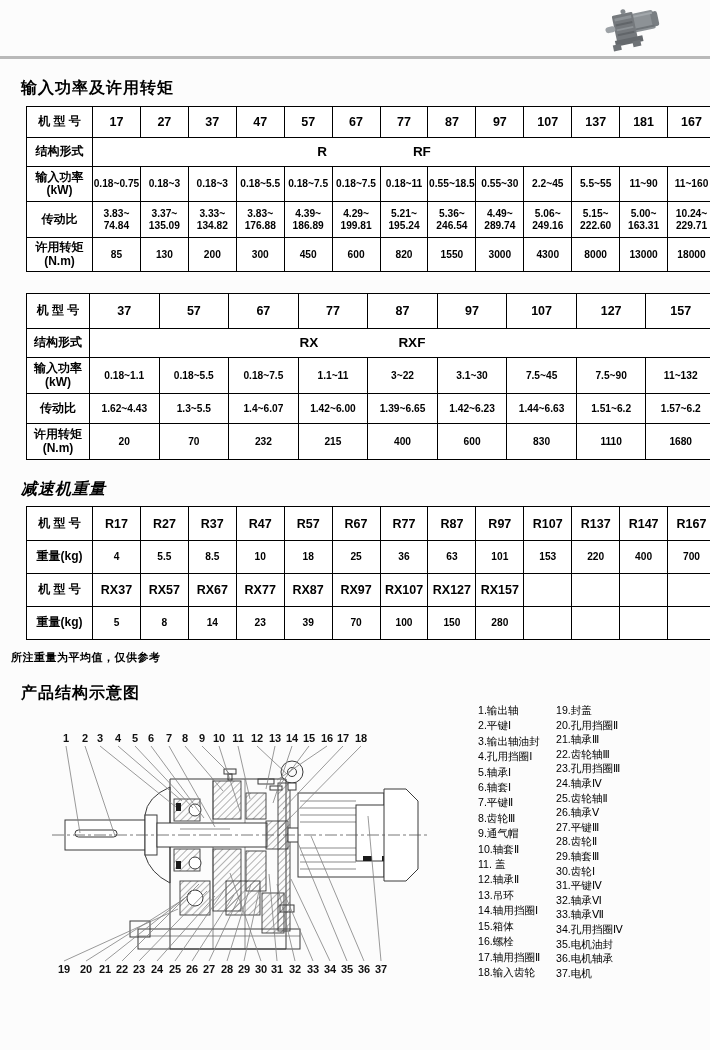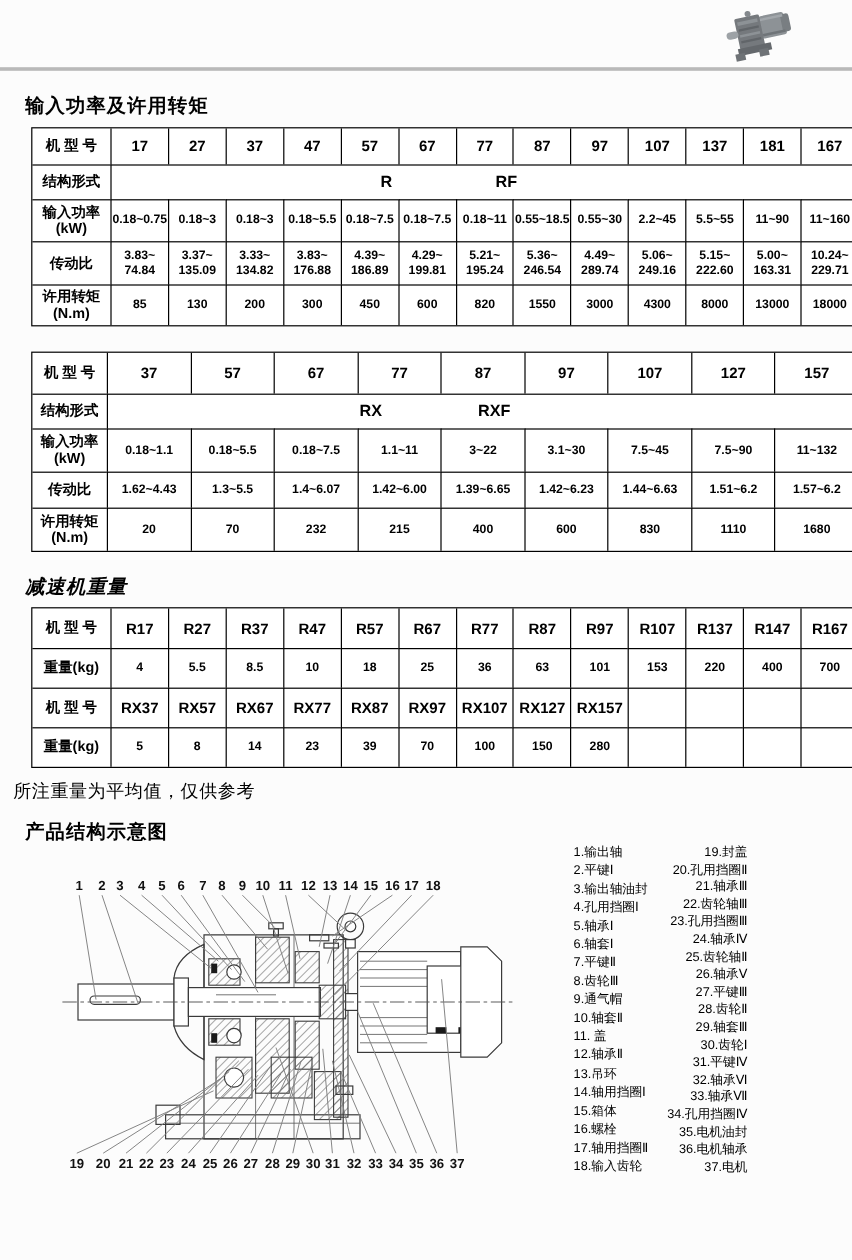--- a/index.html
+++ b/index.html
@@ -30,27 +30,27 @@
   .spec-table .t-row:first-child > div{border-top:none;}
   .t-label{font-size:12px;}
   .t-cell{font-size:10.2px;}
   .spec-table .t-row:first-child .t-cell{font-size:12.5px;}
   #tbl3 .t-row:nth-child(odd) .t-cell{font-size:12.5px;}
   .t-merged{font-size:13.5px;}
   .t-merged .mi{display:flex;}
   #tbl1 .t-merged .mi{gap:86px;transform:translateX(-30px);}
   #tbl2 .t-merged .mi{gap:80px;transform:translateX(-40px);text-align:right;}
 
-  .weight-note{position:absolute;left:11px;top:650px;font-size:15px;font-weight:normal;letter-spacing:0.5px;}
+  .weight-note{position:absolute;left:11px;top:650px;font-size:11px;font-weight:bold;letter-spacing:0.5px;}
 
   .parts-col{position:absolute;top:703px;font-size:10.6px;font-weight:normal;white-space:nowrap;}
   #parts1{left:478px;}
   #parts2{left:556px;}
   #parts1 .p-item{line-height:15.4px;}
-  #parts2 .p-item{line-height:14.6px;text-align:right;}
+  #parts2 .p-item{line-height:14.6px;}
 
   #diagram-svg{position:absolute;left:30px;top:723px;}
   #diagram-svg text{font:bold 11px "Liberation Sans","DejaVu Sans",sans-serif;fill:#111;text-anchor:middle;}
   .leader{stroke:#808080;stroke-width:0.8;fill:none;}
   .dwg{stroke:#3a3a3a;stroke-width:1;fill:none;}
   .dwg-thin{stroke:#5a5a5a;stroke-width:0.7;fill:none;}
   .dwg-white{stroke:#3a3a3a;stroke-width:1;fill:#ffffff;}
   .dwg-hatch{stroke:#3a3a3a;stroke-width:0.9;fill:url(#hatch);}
   .dwg-dark{fill:#1a1a1a;stroke:none;}
 </style>

